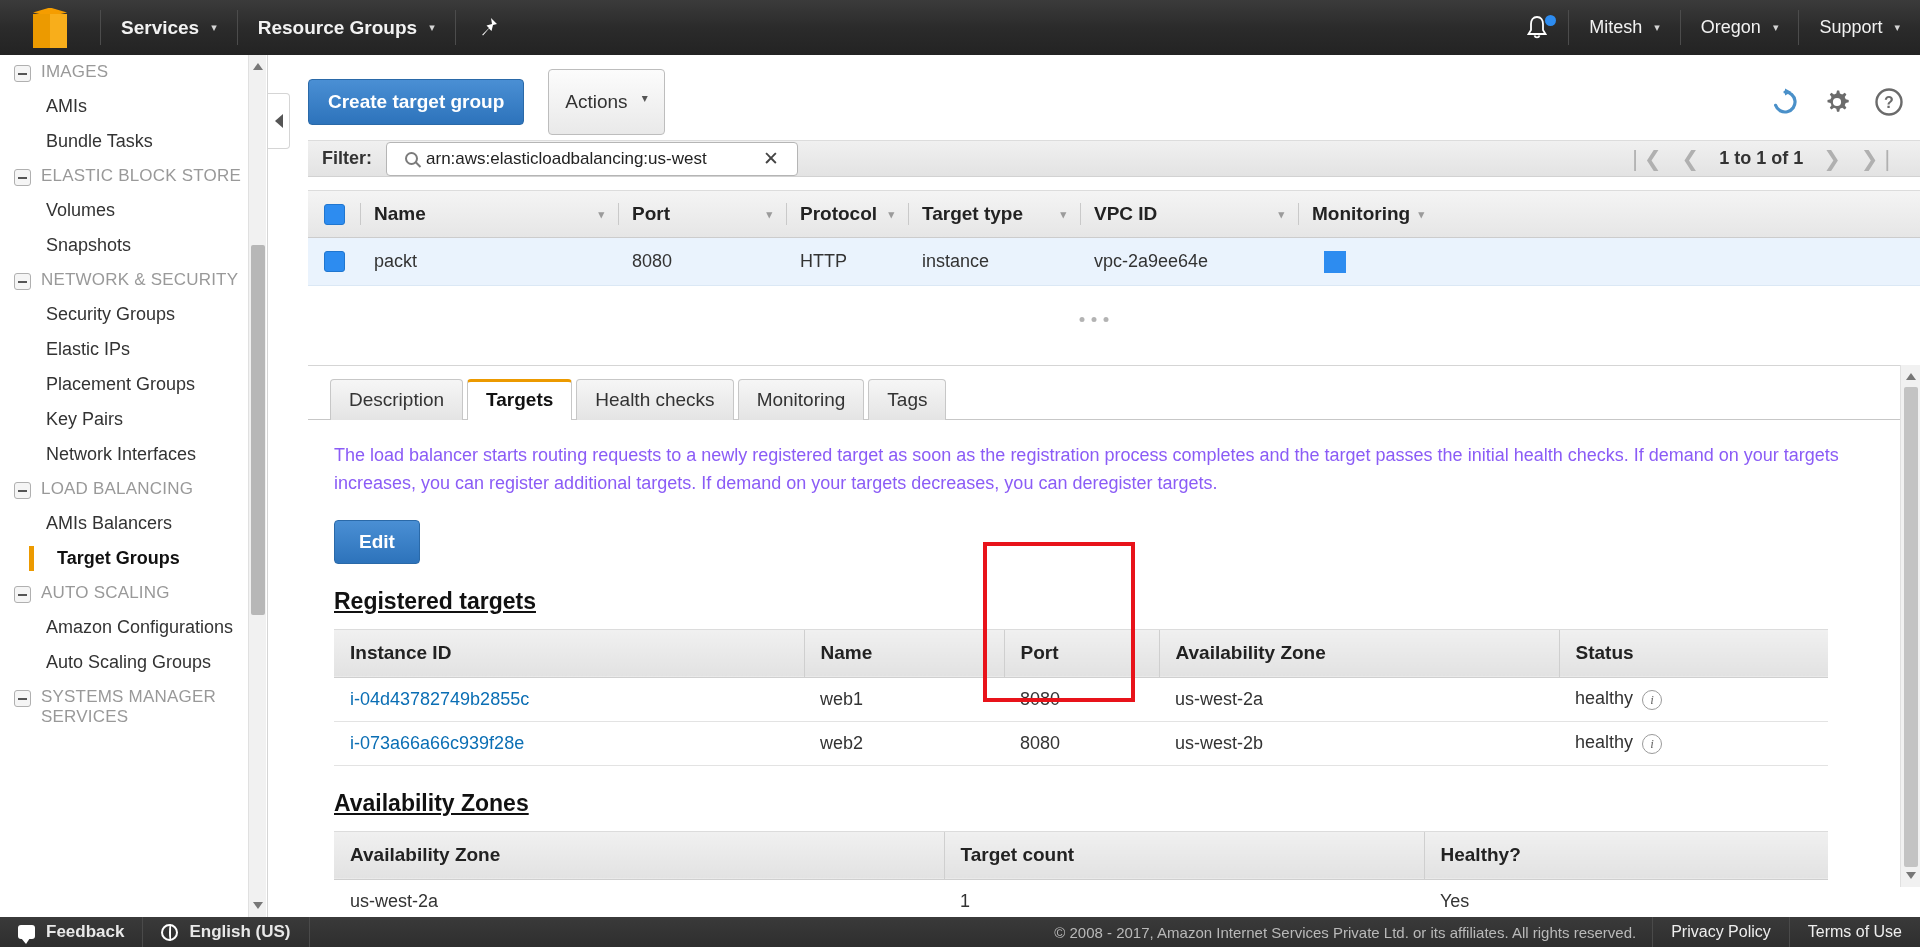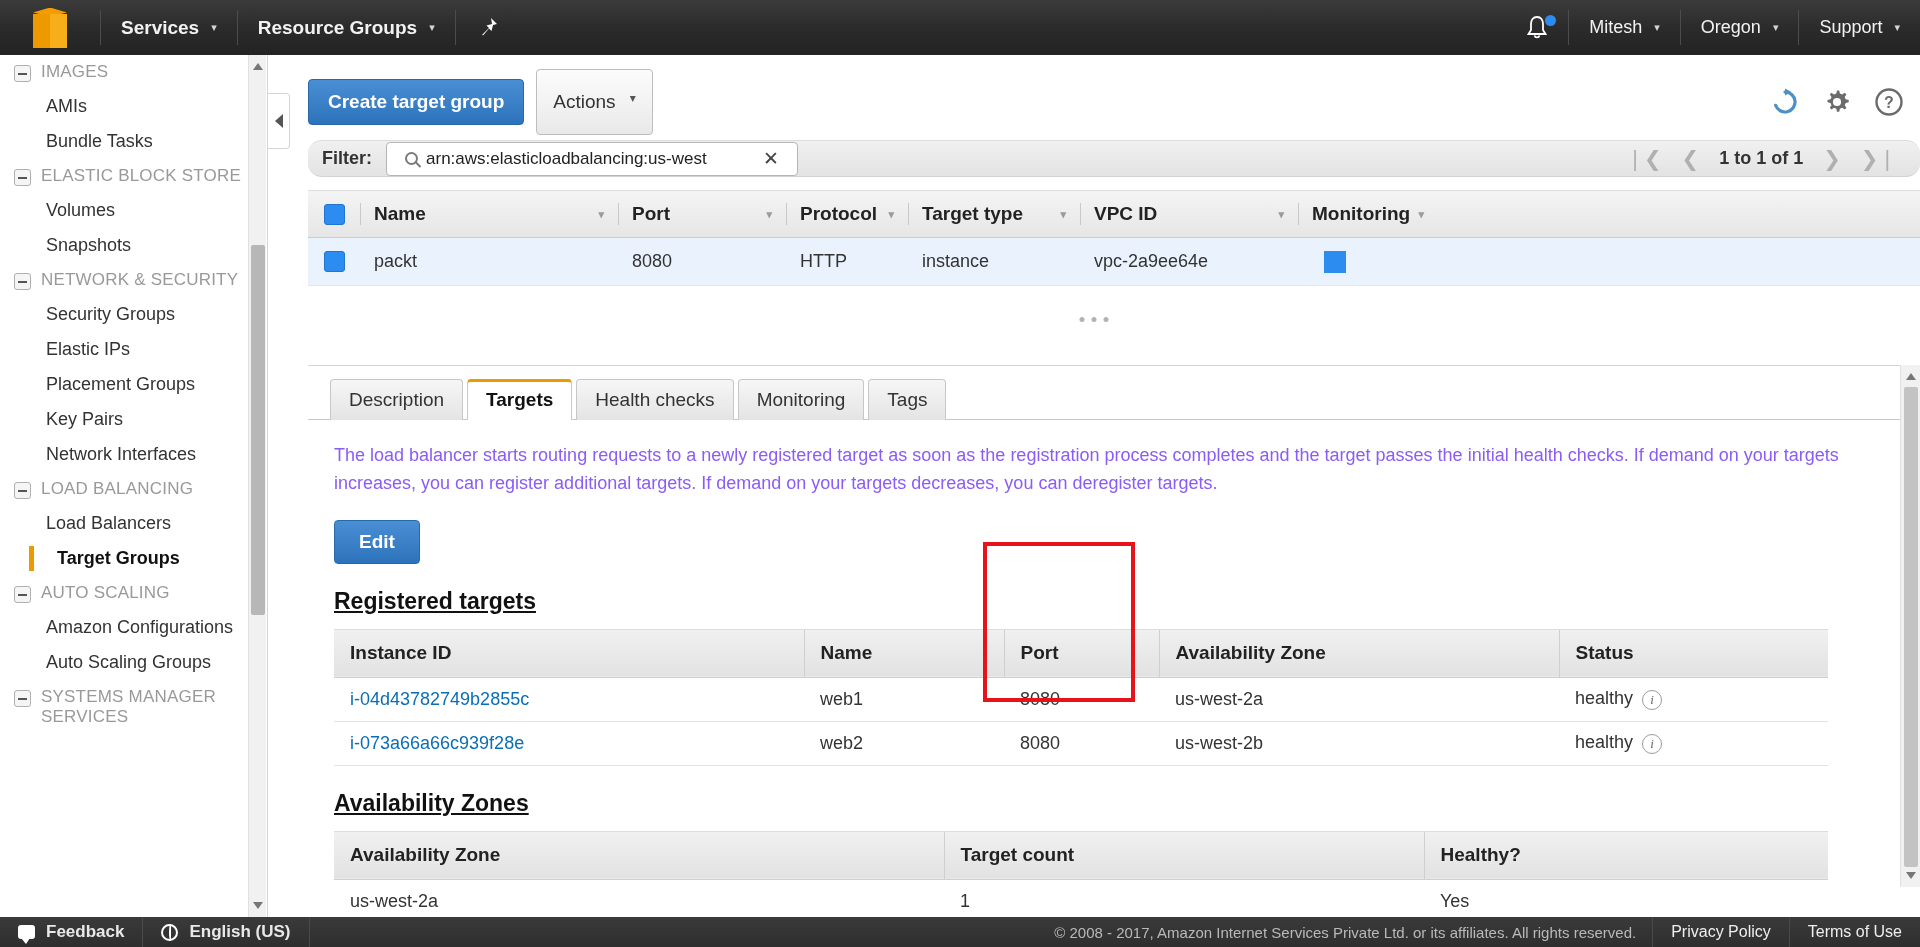--- a/index.html
+++ b/index.html
@@ -89,21 +89,21 @@
     position: absolute; left: 0px; top: 38px; width: 22px; height: 56px;
     background: #fff; border: 1px solid #d5d5d5; border-left: none;
     border-radius: 0 4px 4px 0; display:flex; align-items:center; justify-content:center;
     cursor: pointer; z-index: 5;
   }
   .collapse-tab .tri { width:0;height:0;border-top:7px solid transparent;
     border-bottom:7px solid transparent; border-right:8px solid #555; }
 
   .toolbar {
     position: absolute; top: 18px; left: 40px; right: 0; height: 58px;
-    display: flex; align-items: center; gap: 12px;
+    display: flex; align-items: center; gap: 24px;
   }
   .btn-primary {
     background: linear-gradient(to bottom,#4a8fd4 0%, #2d73bb 100%);
     border: 1px solid #2a69a8; border-radius: 4px; color: #fff;
     font-size: 19px; font-weight: bold; padding: 11px 19px; cursor: pointer;
     font-family: "Liberation Sans", sans-serif;
   }
   .btn-default {
     background: linear-gradient(to bottom,#fcfcfc 0%, #e9e9e9 100%);
     border: 1px solid #bdbdbd; border-radius: 4px; color: #333;
@@ -117,21 +117,21 @@
     position: absolute; top: 18px; right: 16px; height: 58px;
     display: flex; align-items: center; gap: 22px;
   }
   .icon-btn { cursor: pointer; display:flex; align-items:center; }
 
   
   .filterbar {
     position: absolute; top: 85px; left: 40px; right: 0; height: 37px;
     background: linear-gradient(to bottom,#f0f0f0 0%, #e3e3e3 100%);
     border-top: 1px solid #dcdcdc; border-bottom: 1px solid #d2d2d2;
-    display: flex; align-items: center; padding: 0 14px; border-radius: 14px;
+    display: flex; align-items: center; padding: 0 14px;
   }
   .filter-label { font-size: 18px; font-weight: bold; color: #333; margin-right: 14px; }
   .filter-box {
     width: 412px; height: 34px; background:#fff; border:1px solid #b5b5b5; border-radius:4px;
     display:flex; align-items:center; padding: 0 18px; gap:8px;
   }
   .filter-box .txt {
     flex:1; font-size:17px; color:#222; white-space:nowrap; overflow:hidden;
   }
   .filter-box .clear { color:#444; font-size:19px; cursor:pointer; }
@@ -345,21 +345,21 @@
     </div>
     <div class="side-item">Security Groups</div>
     <div class="side-item">Elastic IPs</div>
     <div class="side-item">Placement Groups</div>
     <div class="side-item">Key Pairs</div>
     <div class="side-item">Network Interfaces</div>
     <div class="side-group">
       <span class="minus"></span>
       <span>LOAD BALANCING</span>
     </div>
-    <div class="side-item">Load Balancers</div>
+    <div class="side-item">AMIs Balancers</div>
     <div class="side-item active">Target Groups</div>
     <div class="side-group">
       <span class="minus"></span>
       <span>AUTO SCALING</span>
     </div>
     <div class="side-item">Amazon Configurations</div>
     <div class="side-item">Auto Scaling Groups</div>
     <div class="side-group">
       <span class="minus"></span>
       <span>SYSTEMS MANAGER SERVICES</span>

